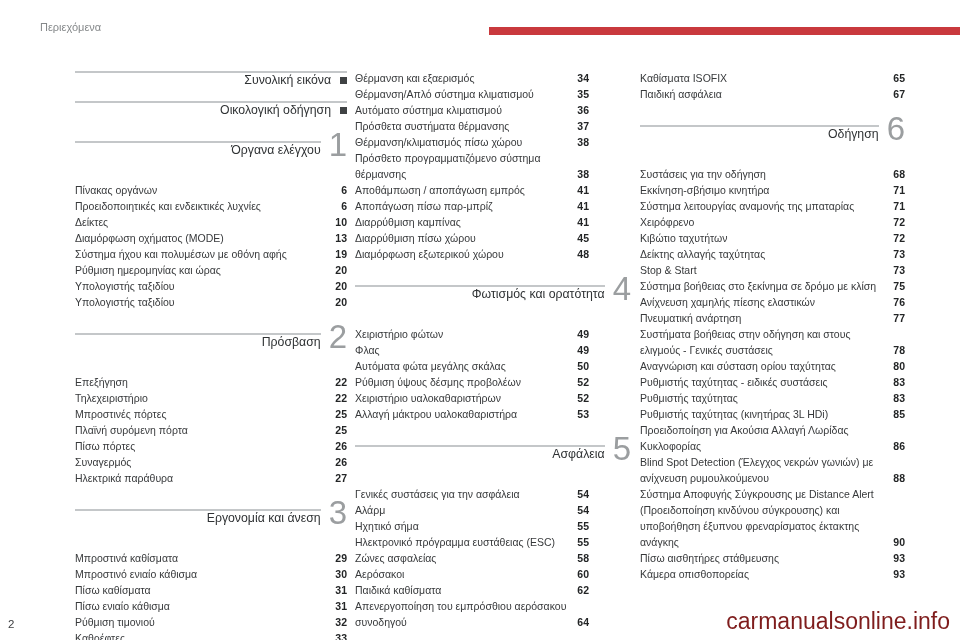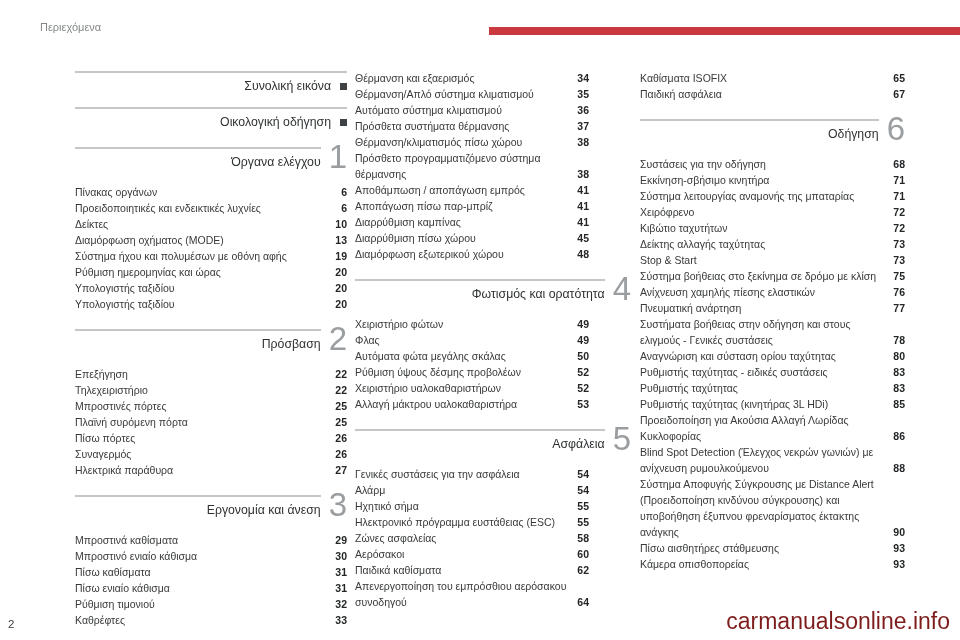--- a/index.html
+++ b/index.html
@@ -26,37 +26,36 @@
   #col3 { left: 640px; top: 70px; width: 265px; }
   #col2 .entry { padding-right: 42px; }
 
   .head {
     margin-top: 13px;
     display: flex; align-items: flex-end; gap: 8px;
   }
   .head-main { flex: 1; }
   .rule { height: 2px; background: var(--rule, #c4c7c9); }
   .head-row {
-    margin-top: 6px;
     display: flex; justify-content: flex-end; align-items: center;
   }
   .head-label {
     font-size: 12.3px; color: #2f3234; text-align: right;
     line-height: 15px;
   }
   .square {
     width: 7px; height: 7px; background: #3f4244;
     display: inline-block; margin-left: 9px; flex: 0 0 auto;
   }
   .head-num {
     font-size: 33px; line-height: 27px;
     color: var(--number, #9b9ea0);
   }
 
-  .entries { margin-top: 14px; }
+  .entries { margin-top: 24px; }
   .col > .entries:first-child { margin-top: 0; }
   .entry {
     display: flex; align-items: flex-end; gap: 8px;
     font-size: 10.5px; line-height: 16px;
   }
   .entry-label { flex: 1; color: #37393b; }
   .entry-page { font-weight: bold; color: #232526; flex: 0 0 auto; }
 
   .page-num {
     position: absolute; left: 8px; bottom: 10px;

